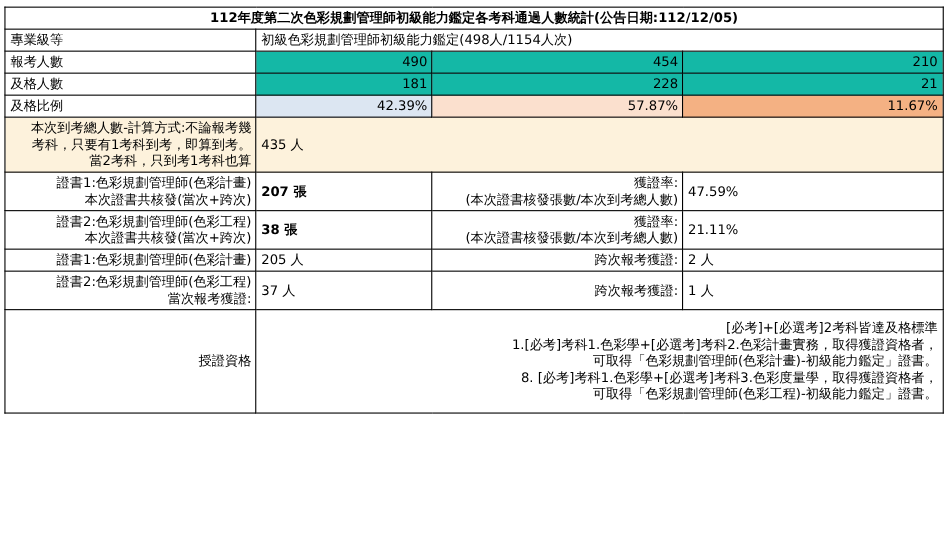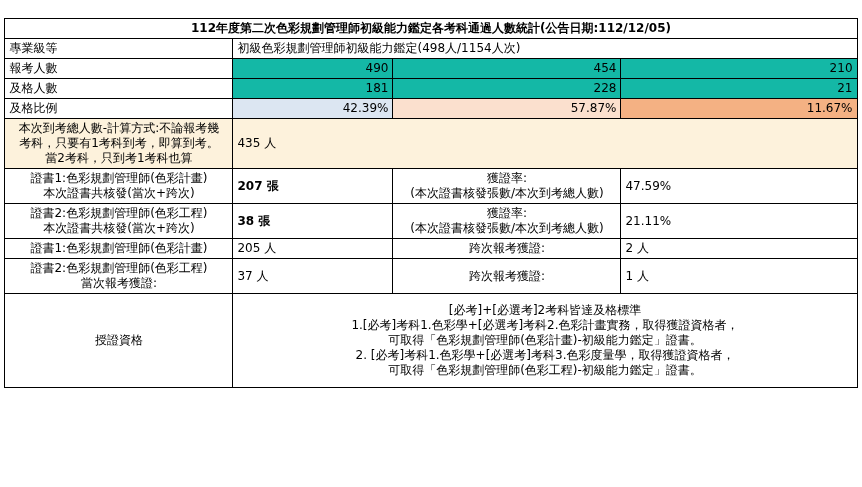--- a/index.html
+++ b/index.html
@@ -11,41 +11,41 @@
   }
   .sheet{
     position:relative;
     width:862px;height:487px;
     box-sizing:border-box;
   }
   table.main{
     border-collapse:collapse;
     table-layout:fixed;
     width:852px;
-    margin:18px auto 0 auto;
+    margin:6px auto 0 auto;
     padding-left:17px;
   }
   table.main td{
     border:1px solid #000;
     padding:2px 4px;
     vertical-align:middle;
     height:18px;
     line-height:15px;
     font-size:12px;
     box-sizing:border-box;
   }
   .title{
     text-align:center;
     font-size:14px;
     height:26px;
     padding:3px 4px;
   }
   .ctr{}
   .rt{text-align:right;}
-  .lf{text-align:center;}
+  .lf{text-align:right;}
   .b{font-weight:bold;}
   
   .fill-blue{background:#dce6f2;}
   .fill-orange-l{background:#fbe0ce;}
   .fill-orange-d{background:#f4b183;}
   .fill-cream{background:#fdf2dc;}
   .fill-white{background:#14b8a6;}
   .tall2{height:36px;}
   .tall3{height:50px;}
   .notes{
@@ -148,19 +148,19 @@
         <td class="lf">跨次報考獲證:</td>
         <td class="ctr">1 人</td>
       </tr>
 
       <tr>
         <td class="lf" style="height:94px">授證資格</td>
         <td class="lf notes" colspan="3" style="height:94px">
           <div>[必考]+[必選考]2考科皆達及格標準</div>
           <div>1.[必考]考科1.色彩學+[必選考]考科2.色彩計畫實務，取得獲證資格者，</div>
           <div>可取得「色彩規劃管理師(色彩計畫)-初級能力鑑定」證書。</div>
-          <div>2. [必考]考科1.色彩學+[必選考]考科3.色彩度量學，取得獲證資格者，</div>
+          <div>8. [必考]考科1.色彩學+[必選考]考科3.色彩度量學，取得獲證資格者，</div>
           <div>可取得「色彩規劃管理師(色彩工程)-初級能力鑑定」證書。</div>
         </td>
       </tr>
     </tbody>
   </table>
 </div>
 
 </body></html>

